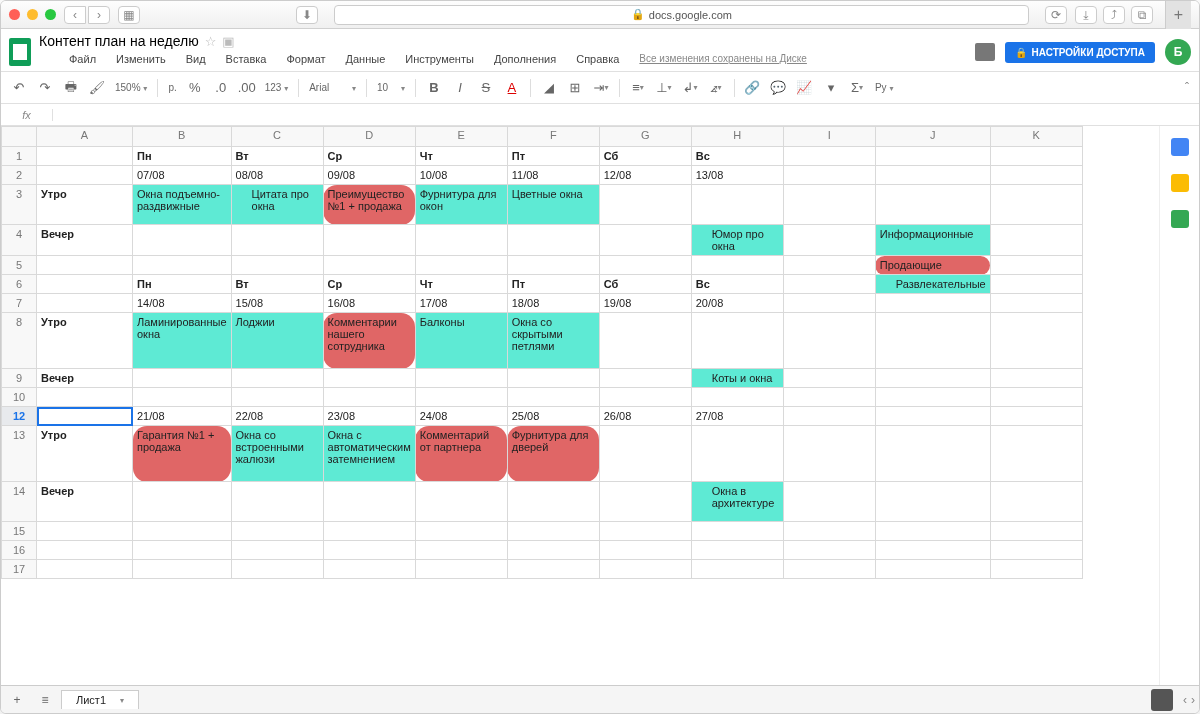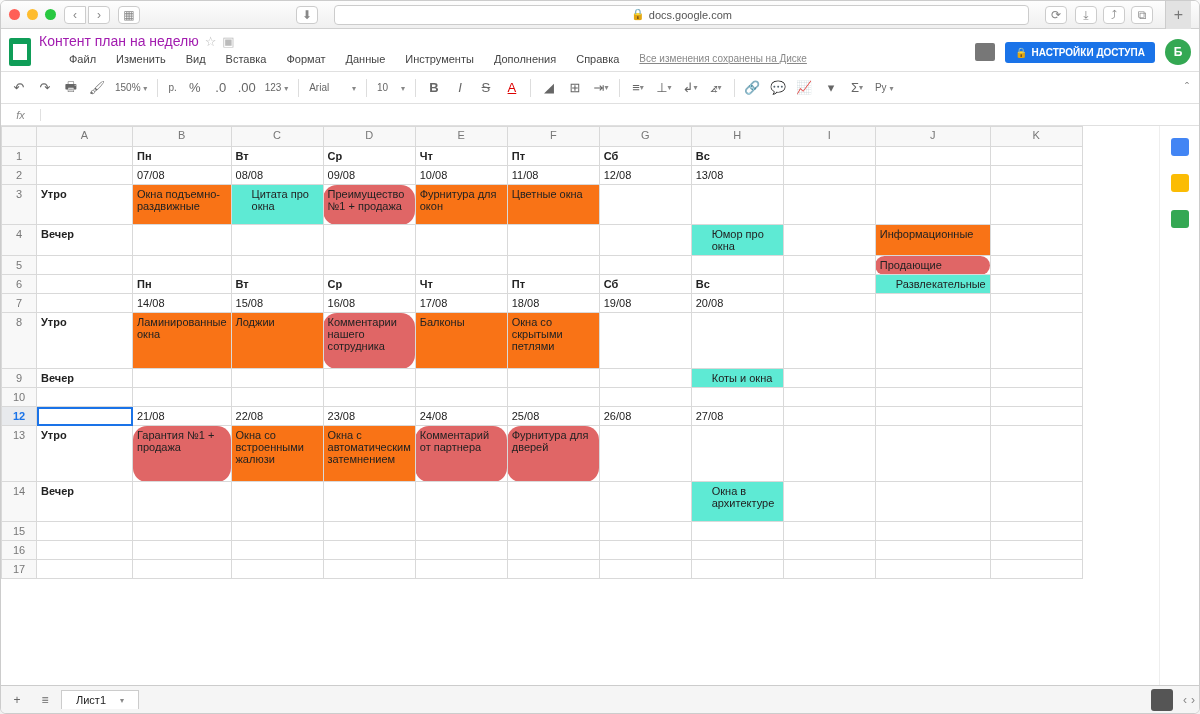--- a/index.html
+++ b/index.html
@@ -16,51 +16,51 @@
 .tb-group .tb-btn:first-child{border-radius:4px 0 0 4px;} .tb-group .tb-btn:last-child{border-radius:0 4px 4px 0;}
 .url-bar { flex:1; height:20px; border:1px solid #ccc; border-radius:4px; background:#fff; margin:0 8px; display:flex; align-items:center; justify-content:center; color:#555; font-size:11px; gap:4px;}
 .tb-right { display:flex; gap:6px; }
 .tb-plus { width:26px; height:28px; background:#e2e2e2; border-left:1px solid #ccc; display:flex; align-items:center; justify-content:center; color:#777; font-size:16px; margin-left:4px;}
 
 .app-header { padding: 4px 8px 0 8px; border-bottom: 1px solid #e0e0e0; }
 .app-top { display:flex; align-items:center; gap:8px; }
 .sheets-logo { width:22px; height:28px; background:#0f9d58; border-radius:2px; position:relative;}
 .sheets-logo::after{content:"";position:absolute;inset:6px 4px;background:#fff;}
 .doc-line { display:flex; align-items:center; gap:6px;}
-.doc-title { font-size:14px; color:#a21caf; }
+.doc-title { font-size:14px; color:#000000; }
 .doc-star,.doc-folder{color:#bbb;font-size:13px;}
 .header-right{margin-left:auto;display:flex;align-items:center;gap:10px;}
 .comment-ic{width:20px;height:18px;background:#777;border-radius:2px;}
 .share-btn{background:#1a73e8;color:#fff;padding:5px 10px;border-radius:3px;font-size:10px;font-weight:bold;display:flex;align-items:center;gap:4px;}
 .avatar{width:26px;height:26px;border-radius:50%;background:#34a853;color:#fff;display:flex;align-items:center;justify-content:center;font-size:12px;font-weight:bold;}
 .menus{display:flex;gap:20px;font-size:11px;color:#444;padding:4px 0 6px 30px;align-items:flex-start;}
 .menus .saved{color:#888;text-decoration:underline;font-size:10px;}
 
 .toolbar{display:flex;align-items:center;gap:10px;padding:4px 10px;border-bottom:1px solid #e0e0e0;height:32px;}
 .tool-ic{width:16px;height:16px;color:#666;display:flex;align-items:center;justify-content:center;font-size:13px;}
 .tool-txt{font-size:10px;color:#666;}
 .tool-sep{width:1px;height:18px;background:#ddd;}
 .chev{color:#888;font-size:8px;}
 .collapse-ic{margin-left:auto;color:#888;}
 
 .fx-row{display:flex;align-items:center;height:22px;border-bottom:1px solid #e0e0e0;}
-.fx-label{width:40px;text-align:center;font-style:italic;color:#888;font-size:11px;border-right:1px solid #e0e0e0;}
+.fx-label{width:52px;text-align:center;font-style:italic;color:#888;font-size:11px;border-right:1px solid #e0e0e0;}
 .fx-input{flex:1;padding:0 6px;font-size:11px;height:100%;border:none;outline:none;}
 
 .sheet-area{flex:1;display:flex;overflow:hidden;}
 .grid-wrap{flex:1;overflow:auto;position:relative;}
 table.grid{border-collapse:collapse;table-layout:fixed;}
 .grid th,.grid td{border:1px solid #d9d9d9;font-size:11px;vertical-align:top;padding:3px 4px;background:#fff;}
 .grid thead th{background:#f8f8f8;text-align:center;font-weight:normal;color:#777;height:20px;padding:2px;}
 .grid .corner{background:#f8f8f8;width:35px;}
 .grid .rowhdr{background:#f8f8f8;text-align:center;color:#777;width:35px;font-weight:normal;}
 .grid .rowhdr.sel{background:#e8eaed;color:#1a73e8;font-weight:bold;}
 td.bold{font-weight:bold;}
 td.num{text-align:left;font-weight:normal;}
-td.green{background:#f97316;margin-top:48px;}
+td.green{background:#5eead4;margin-top:48px;}
 td.red{background:#e06666;border-radius:14px;}
 td.blue{background:#5eead4;padding-left:20px;}
 td.tall{height:40px;}
 td.tall3{height:56px;}
 .selcell{outline:2px solid #1a73e8;outline-offset:-2px;}
 
 .side-panel{width:40px;background:#fff;border-left:1px solid #eee;display:flex;flex-direction:column;align-items:center;gap:18px;padding-top:12px;}
 .sp-ic{width:18px;height:18px;border-radius:3px;}
 
 .sheet-tabs{height:28px;border-top:1px solid #ccc;display:flex;align-items:center;padding:0 4px;gap:4px;background:#f5f5f5;}

